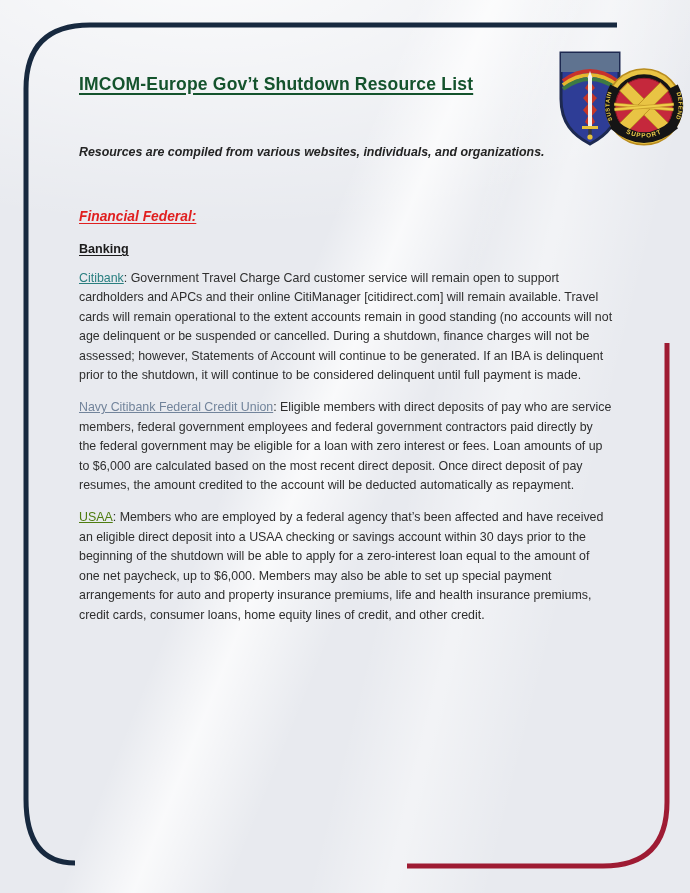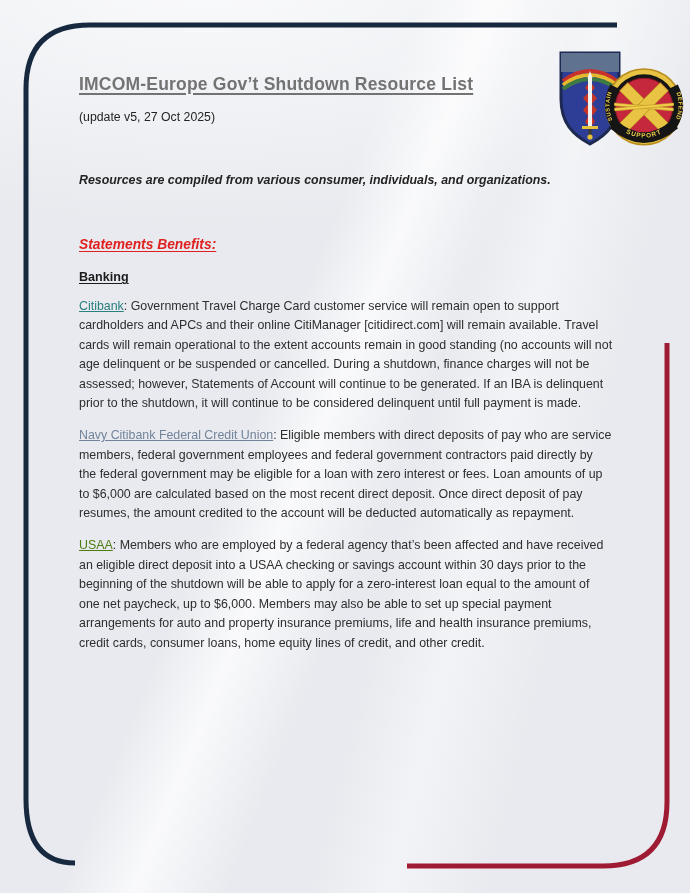--- a/index.html
+++ b/index.html
@@ -14,21 +14,21 @@
       linear-gradient(112deg, rgba(255,255,255,0) 40%, rgba(255,255,255,.75) 47%, rgba(255,255,255,0) 56%),
       linear-gradient(104deg, rgba(255,255,255,0) 58%, rgba(255,255,255,.45) 67%, rgba(255,255,255,0) 78%),
       radial-gradient(ellipse 900px 420px at 30% -5%, rgba(255,255,255,.85), rgba(255,255,255,0) 65%),
       #e8eaef;
   }
   .frame{position:absolute;inset:0;pointer-events:none;}
   .content{
     position:absolute;left:79px;top:72px;width:534px;color:#2e2e2e;
   }
   h1.title{
-    margin:0;font-size:17.5px;line-height:24px;font-weight:bold;color:#737373;
+    margin:0;font-size:17.5px;line-height:24px;font-weight:bold;color:#14532d;
     text-decoration:underline;text-decoration-thickness:1.6px;text-underline-offset:3px;
     letter-spacing:.2px;
   }
   .subtitle{margin:14px 0 0 0;font-size:12.3px;color:#242424;}
   p{margin:0;}
   .intro1{margin-top:46px;font-size:12.4px;line-height:21px;font-weight:bold;font-style:italic;color:#242424;}
   .intro2{margin-top:10px;font-size:12.4px;line-height:21px;font-weight:bold;font-style:italic;color:#242424;}
   .note{margin-top:12px;font-size:12.5px;line-height:21px;font-weight:bold;color:#242424;}
   .fb-heading{
     margin-top:46px;font-size:13.8px;font-weight:bold;font-style:italic;color:#e01f1f;
@@ -113,27 +113,26 @@
   <text font-size="6.2" fill="#f0cf4a" font-weight="bold" letter-spacing="1">
     <textPath href="#crestBottom" startOffset="50%" text-anchor="middle">SUPPORT</textPath>
   </text>
   <text font-size="5.6" fill="#f0cf4a" font-weight="bold" letter-spacing="0.6">
     <textPath href="#crestRight" startOffset="50%" text-anchor="middle">DEFEND</textPath>
   </text>
 </svg>
 
 <div class="content">
   <h1 class="title">IMCOM-Europe Gov’t Shutdown Resource List</h1>
-  <p class="subtitle">(update v5, 27 Oct 2025)</p>
 
-  <p class="intro1">Resources are compiled from various consumer, individuals, and organizations.</p>
+  <p class="intro1">Resources are compiled from various websites, individuals, and organizations.</p>
 
 
 
-  <p class="fb-heading">Statements Benefits:</p>
+  <p class="fb-heading">Financial Federal:</p>
 
   <p class="banking-heading">Banking</p>
 
   <p class="entry"><a class="link-citibank">Citibank</a><span>: Government Travel Charge Card customer service will remain open to support cardholders and APCs and their online CitiManager [citidirect.com] will remain available. Travel cards will remain operational to the extent accounts remain in good standing (no accounts will not age delinquent or be suspended or cancelled. During a shutdown, finance charges will not be assessed; however, Statements of Account will continue to be generated. If an IBA is delinquent prior to the shutdown, it will continue to be considered delinquent until full payment is made.</span></p>
 
   <p class="entry"><a class="link-navyfcu">Navy Citibank Federal Credit Union</a><span>: Eligible members with direct deposits of pay who are service members, federal government employees and federal government contractors paid directly by the federal government may be eligible for a loan with zero interest or fees. Loan amounts of up to $6,000 are calculated based on the most recent direct deposit. Once direct deposit of pay resumes, the amount credited to the account will be deducted automatically as repayment.</span></p>
 
   <p class="entry"><a class="link-usaa">USAA</a><span>: Members who are employed by a federal agency that’s been affected and have received an eligible direct deposit into a USAA checking or savings account within 30 days prior to the beginning of the shutdown will be able to apply for a zero-interest loan equal to the amount of one net paycheck, up to $6,000. Members may also be able to set up special payment arrangements for auto and property insurance premiums, life and health insurance premiums, credit cards, consumer loans, home equity lines of credit, and other credit.</span></p>
 </div>
 

